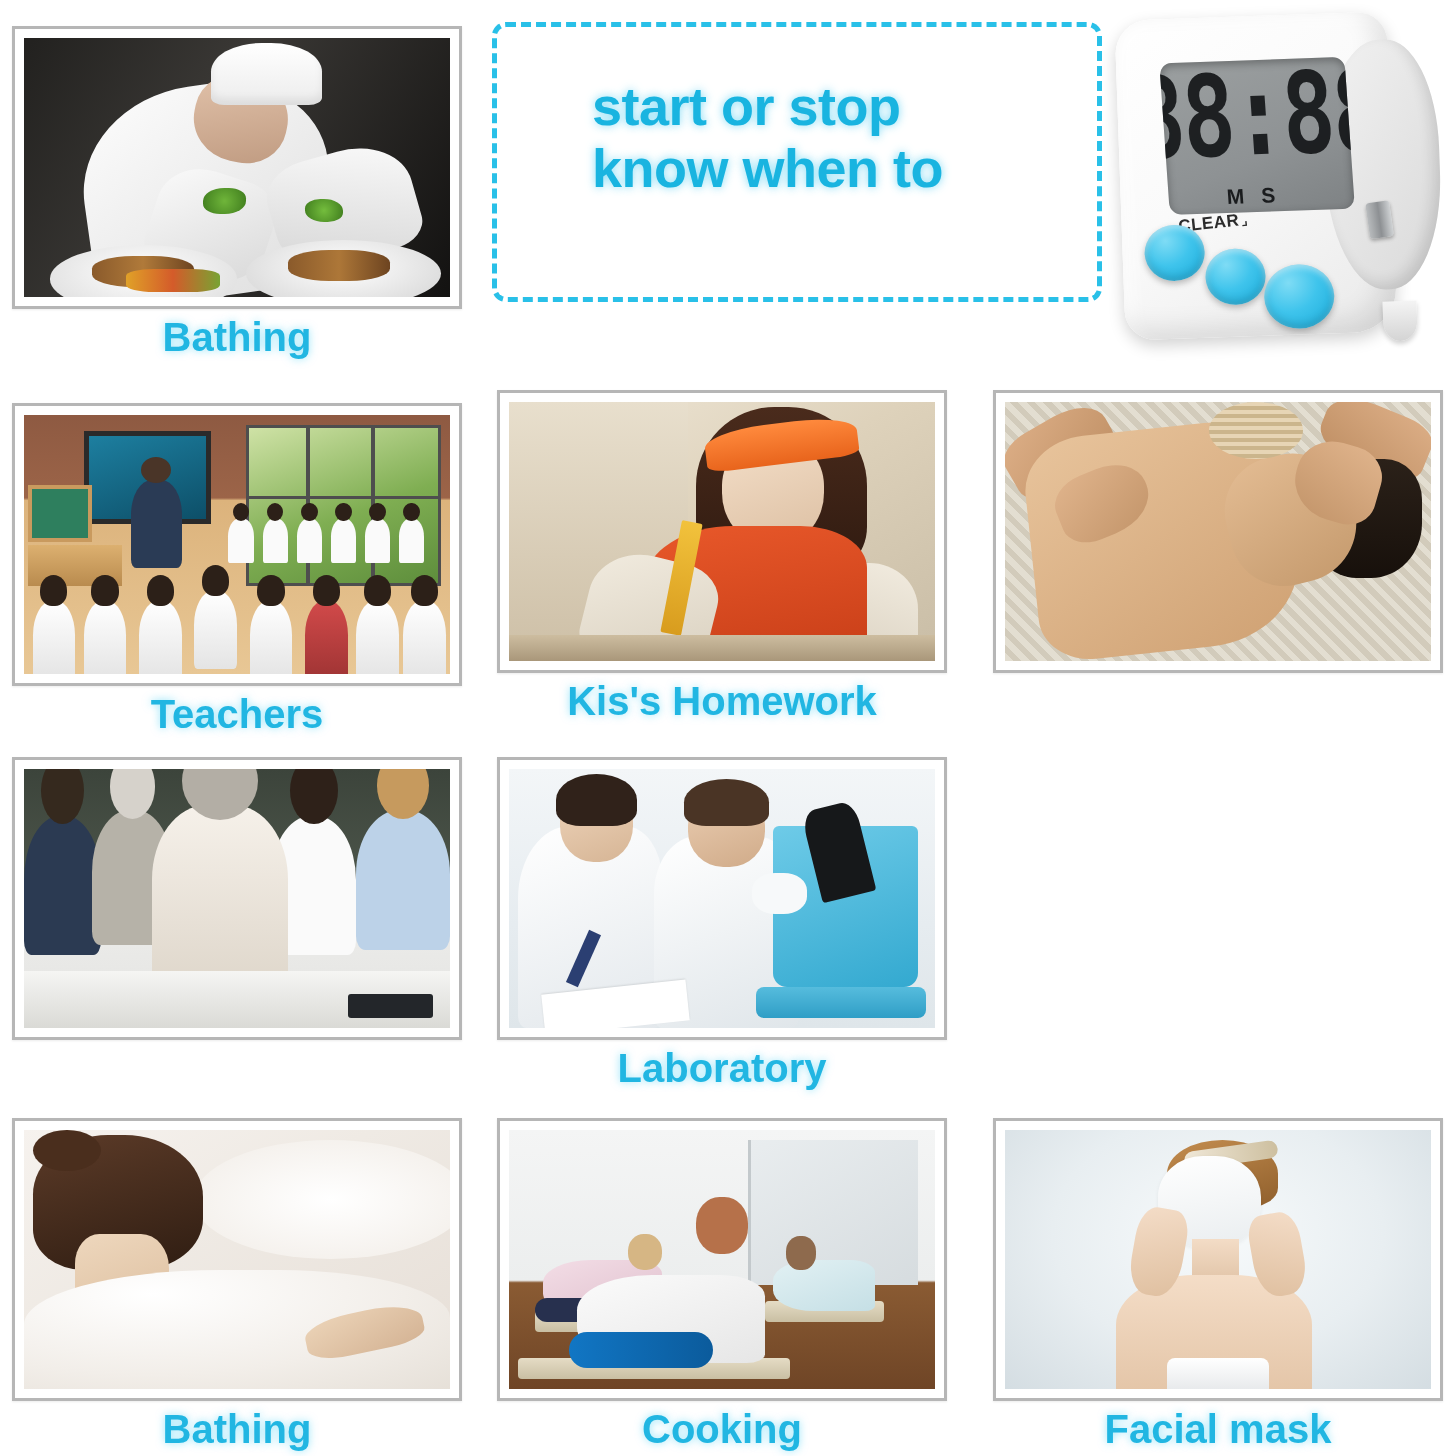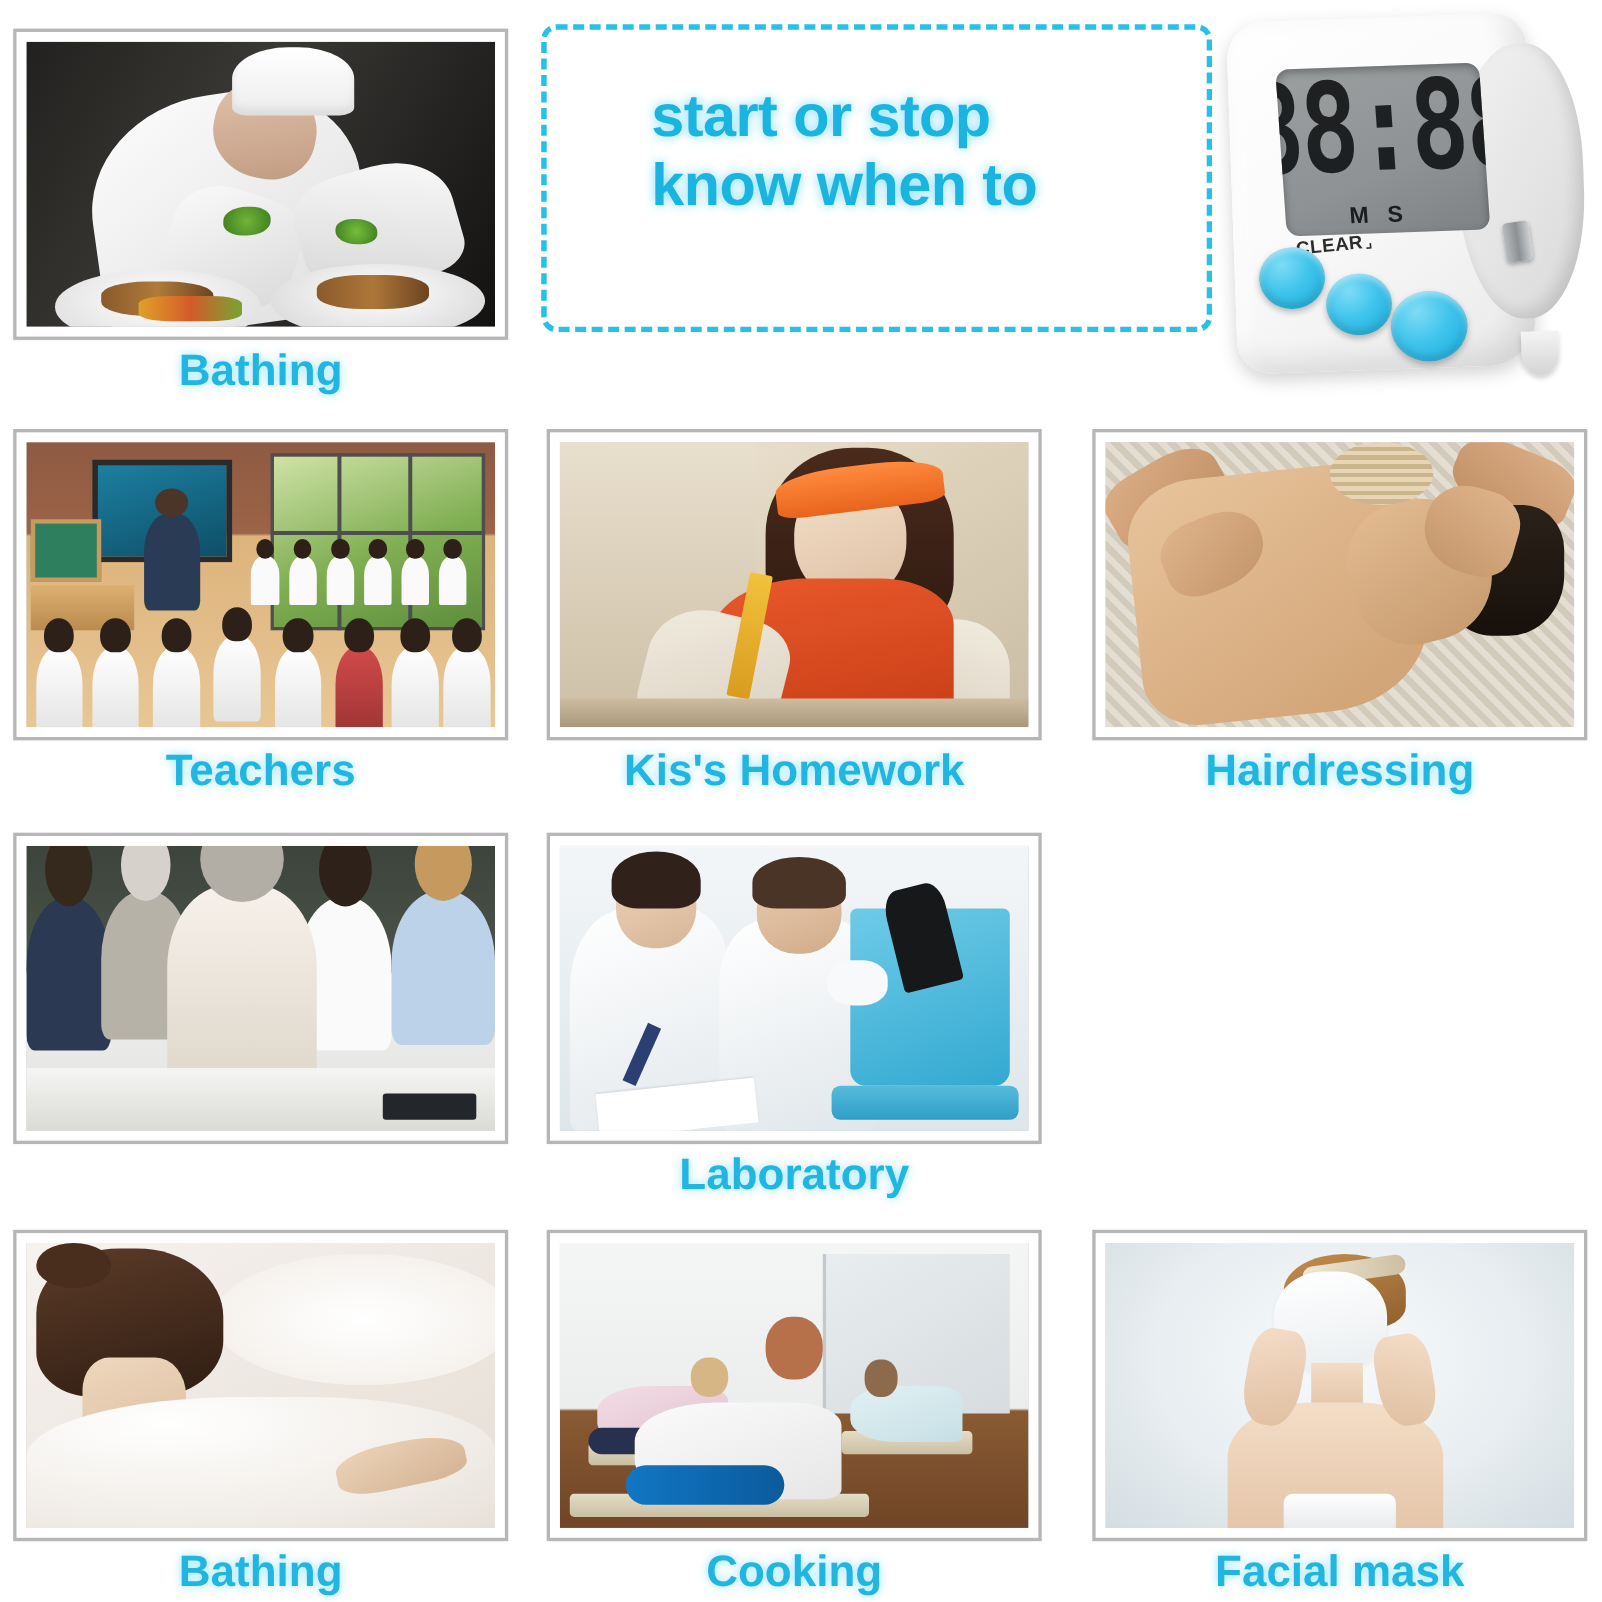--- a/index.html
+++ b/index.html
@@ -401,21 +401,21 @@
             <div class="food2"></div>
             <div class="veg"></div>
           <div class="herb1"></div>
             <div class="herb2"></div>
         </div>
       </div>
     </div>
     <div class="caption">Bathing</div>
   </div>
 
-  <div class="card" style="left:12px; top:390px;">
+  <div class="card" style="left:12px; top:403px;">
     <div class="frame">
       <div class="photo">
         <div class="scene sc-teach">
           <div class="window"></div>
             <div class="wgrid"></div>
           <div class="screen"></div>
             <div class="board"></div>
             <div class="shelf"></div>
           <div class="teacher"></div>
           <div class="kidfar f1"></div>
@@ -465,21 +465,20 @@
             <div class="arm2"></div>
           <div class="torso"></div>
             <div class="hairdark"></div>
             <div class="face"></div>
           <div class="towel"></div>
             <div class="hand1"></div>
             <div class="hand2"></div>
         </div>
       </div>
     </div>
-    <div class="caption">Hairdressing</div>
   </div>
 
   <div class="card" style="left:12px; top:757px;">
     <div class="frame">
       <div class="photo">
         <div class="scene sc-meet">
           <div class="p m1"></div>
             <div class="p m2"></div>
             <div class="p m4"></div>
             <div class="p m5"></div>

